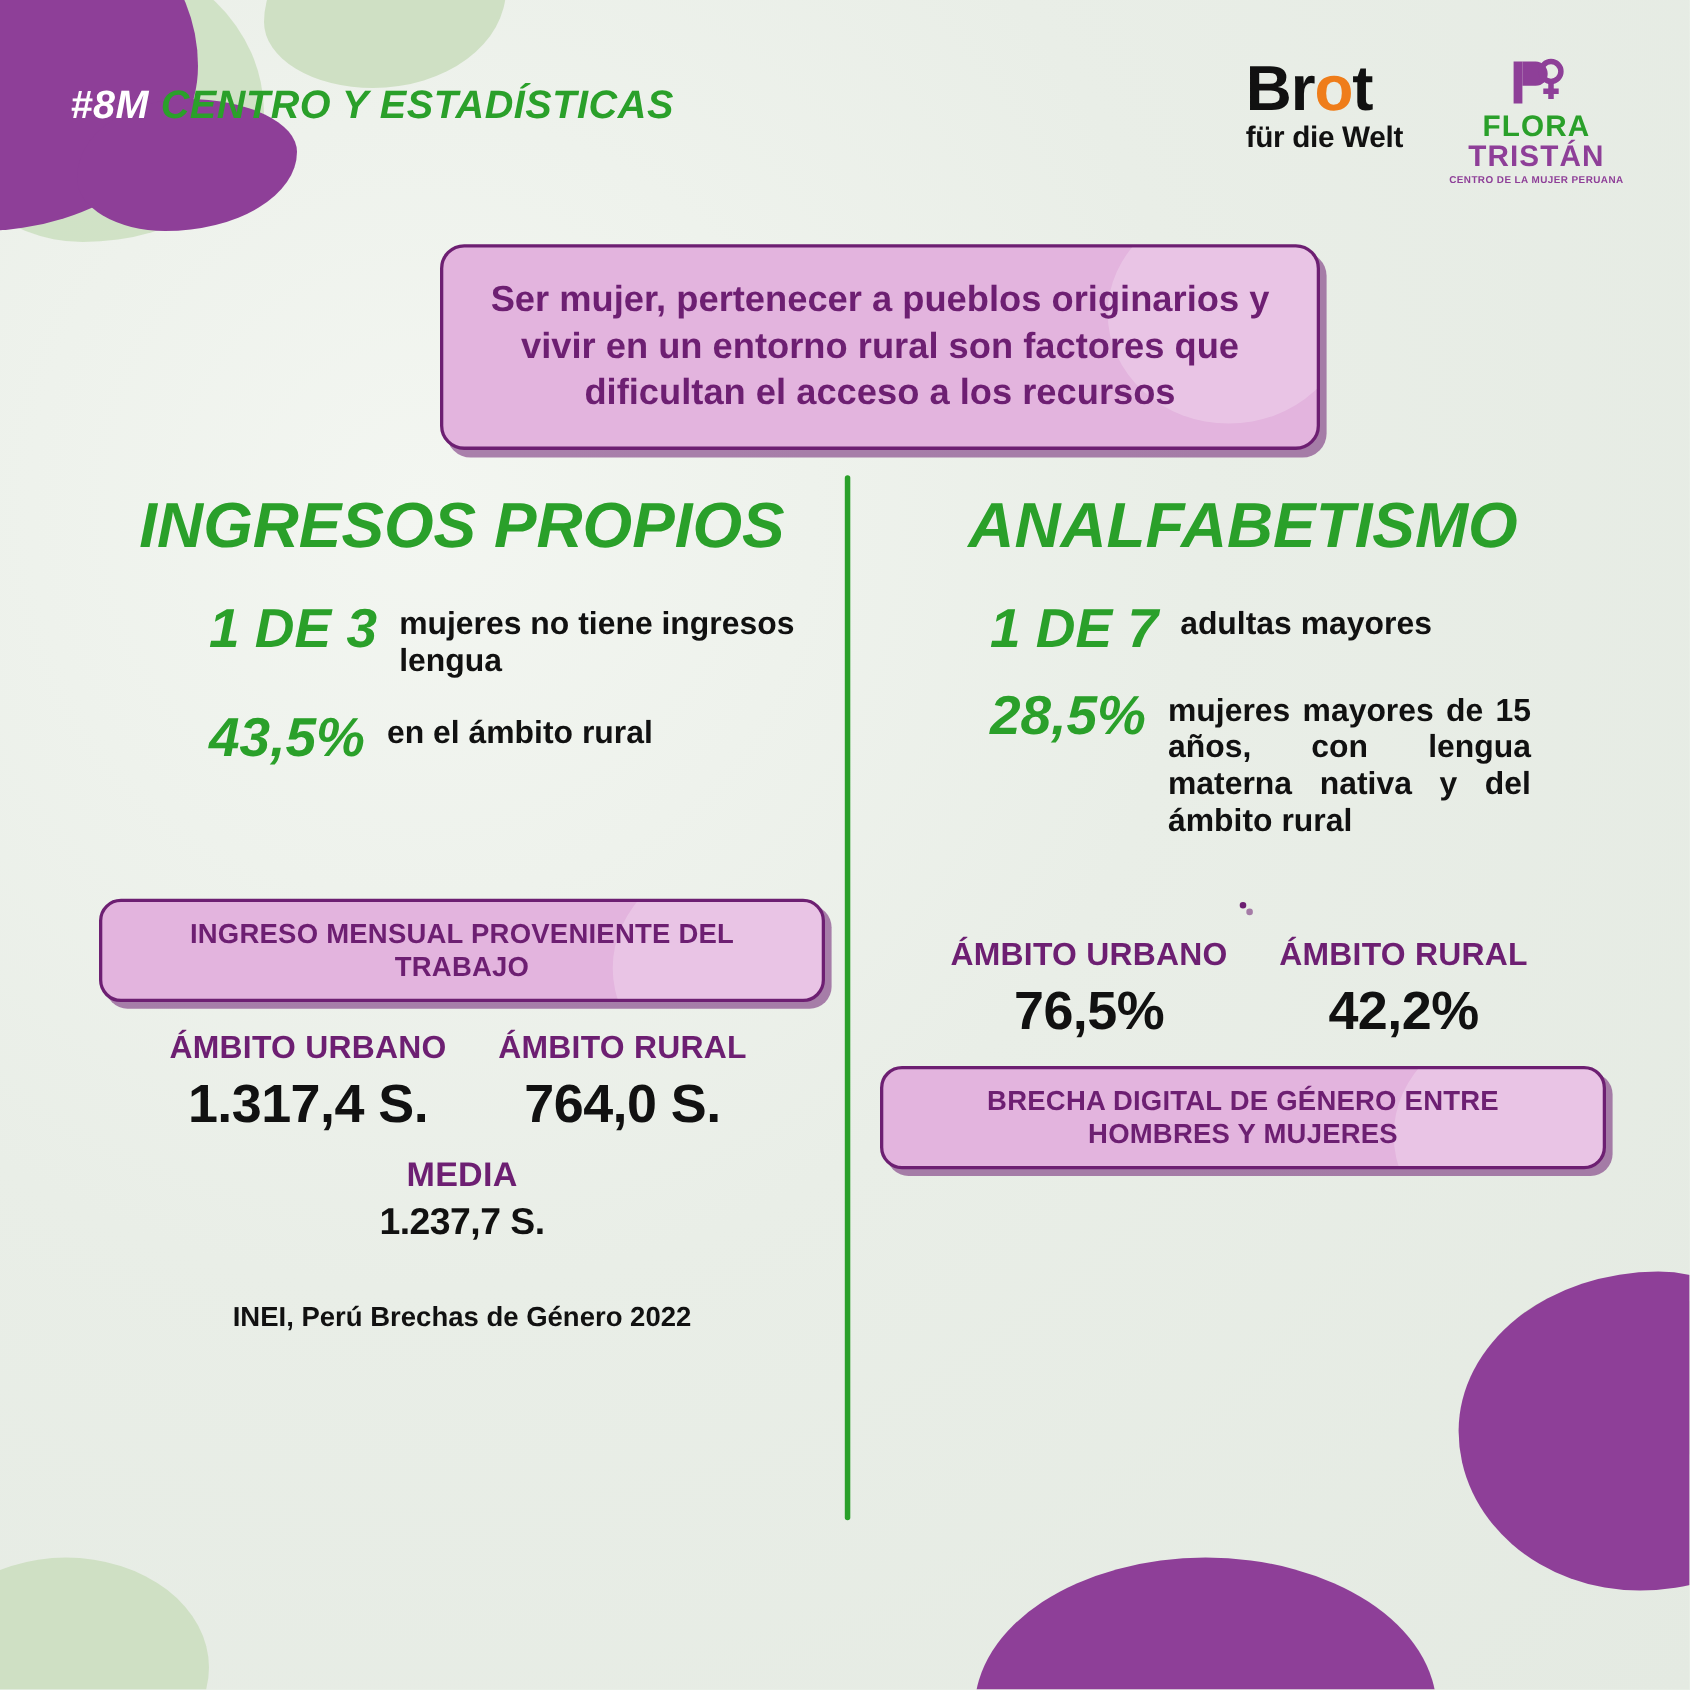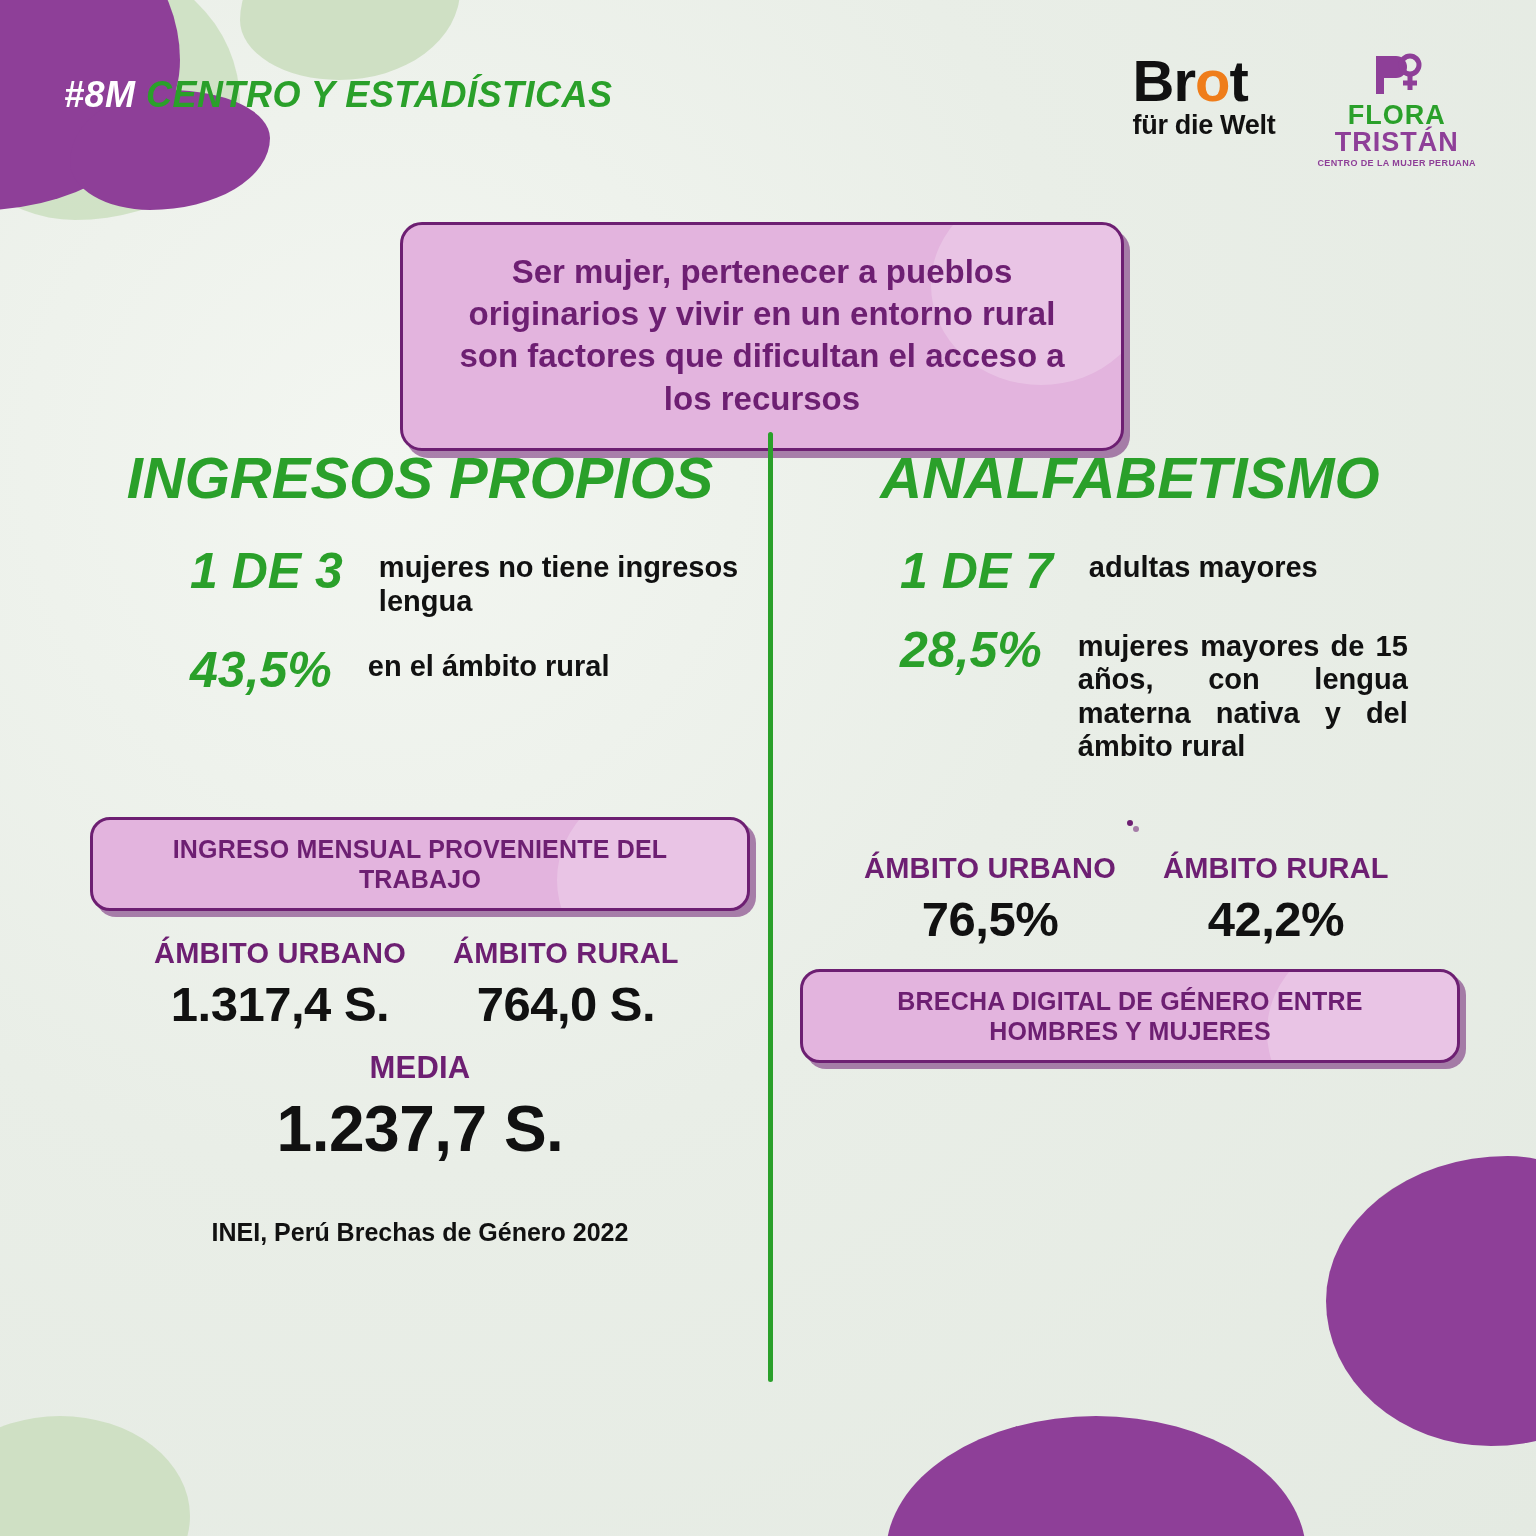--- a/index.html
+++ b/index.html
@@ -74,21 +74,21 @@
   }
   .flora{text-align:center;line-height:1;}
   .flora .mark{
     height:46px;display:flex;align-items:center;justify-content:center;margin-bottom:4px;
   }
   .flora .f1{font-size:27px;font-weight:bold;color:#2aa02a;letter-spacing:1px;}
   .flora .f2{font-size:27px;font-weight:bold;color:#8e3f98;letter-spacing:1px;}
   .flora .f3{font-size:9px;font-weight:bold;color:#8e3f98;letter-spacing:.4px;margin-top:3px;}
 
   
-  .intro-wrap{position:absolute;left:400px;top:222px;width:724px;}
+  .intro-wrap{position:absolute;left:400px;top:222px;width:800px;}
   .pill{
     position:relative;
     background:#e3b4de;
     border:3px solid #6d1f72;
     border-radius:22px;
     box-shadow:6px 7px 0 rgba(109,31,114,.55);
     overflow:hidden;
   }
   .pill .sheen{
     position:absolute;right:-30px;top:-40px;width:220px;height:200px;
@@ -116,21 +116,21 @@
   .col-title{
     text-align:center;
     color:#2aa02a;
     font-weight:bold;
     font-style:italic;
     font-size:58px;
     letter-spacing:0px;
     margin:12px 0 34px;
   }
 
-  .stat-row{display:flex;align-items:flex-start;gap:36px;margin:0 0 26px;}
+  .stat-row{display:flex;align-items:flex-start;gap:20px;margin:0 0 26px;}
   .stat-row.pad-l{padding-left:100px;}
   .stat-row.pad-r{padding-left:100px;}
   .stat-big{
     color:#2aa02a;font-weight:bold;font-style:italic;
     font-size:50px;line-height:1.05;white-space:nowrap;
   }
   .stat-desc{
     color:#111;font-weight:bold;font-size:29px;line-height:1.16;
     padding-top:6px;
   }
@@ -156,21 +156,21 @@
   .pair{display:flex;justify-content:center;gap:40px;margin-top:26px;}
   .pair-item{text-align:center;min-width:240px;}
   .pair-label{
     color:#6d1f72;font-weight:bold;font-size:29px;letter-spacing:.2px;
   }
   .pair-value{
     color:#111;font-weight:bold;font-size:49px;margin-top:6px;letter-spacing:-.5px;
   }
   .single{text-align:center;margin-top:18px;}
   .single .pair-label{font-size:31px;}
-  .single .pair-value{font-size:64px;}
+  .single .pair-value{font-size:34px;}
 
   .source{
     text-align:center;color:#111;font-weight:bold;font-size:25px;margin-top:52px;
   }
   .points{
     display:flex;justify-content:center;gap:46px;margin-top:24px;
   }
   .points span{
     color:#111;font-weight:bold;font-style:italic;font-size:47px;letter-spacing:-.5px;
   }

